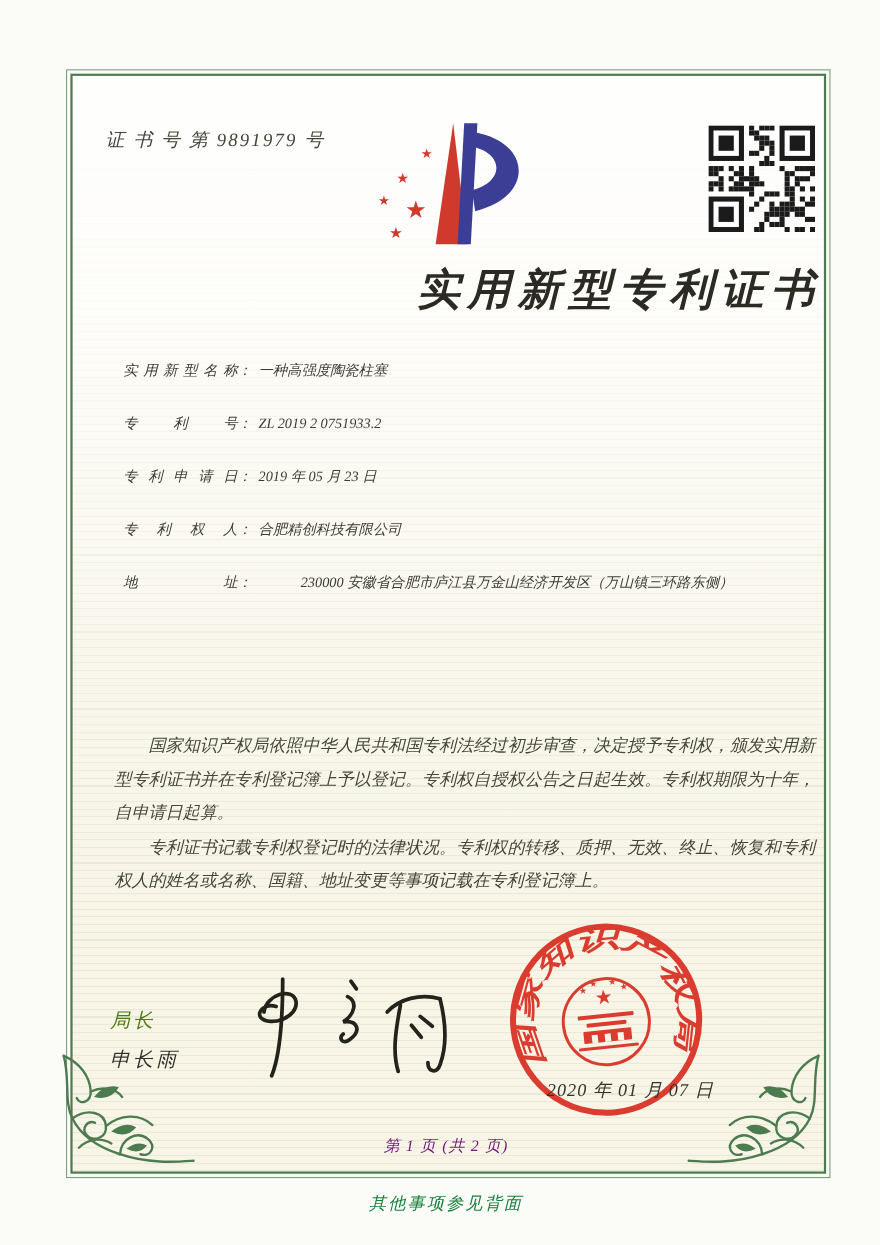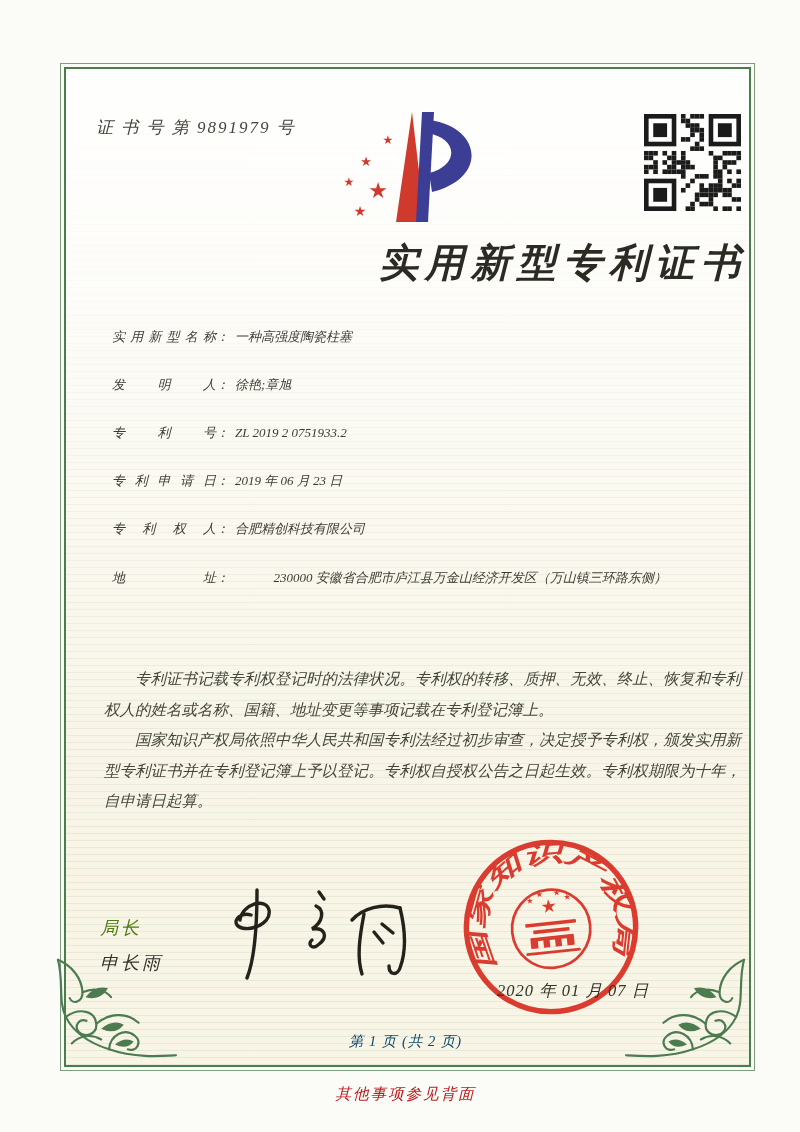--- a/index.html
+++ b/index.html
@@ -60,25 +60,25 @@
   .signature{position:absolute;left:212px;top:880px;z-index:5;}
 
   .seal{position:absolute;left:460px;top:836px;z-index:4;opacity:.93;transform:rotate(-6deg);}
   .seal-date{
     position:absolute;left:497px;top:980px;z-index:6;
     font-size:16.5px;color:#35322a;letter-spacing:1px;white-space:nowrap;
   }
 
   .footer-page{
     position:absolute;left:64px;top:1032px;width:683px;text-align:center;
-    font-size:14.5px;color:#0c4a6e;z-index:4;letter-spacing:1px;
+    font-size:14.5px;color:#701a75;z-index:4;letter-spacing:1px;
   }
   .footer-note{
     position:absolute;left:64px;top:1084px;width:683px;text-align:center;
-    font-size:15.5px;color:#b91c1c;z-index:2;letter-spacing:2px;
+    font-size:15.5px;color:#15803d;z-index:2;letter-spacing:2px;
   }
 </style>
 </head>
 <body>
 
 <div class="paper">
 
   <div class="frame"></div>
 
   <svg class="corner bl" viewBox="0 0 130 120">
@@ -260,39 +260,36 @@
       </g>
     </svg>
 
   <div class="title">实用新型专利证书</div>
 
   <div class="fields">
     <div class="row">
       <span class="lbl">实用新型名称</span><span class="colon">：</span><span class="val">一种高强度陶瓷柱塞</span>
     </div>
     <div class="row">
-      <span class="lbl">发明人</span><span class="colon">：</span><span class="val">徐艳;章旭</span>
+      <span class="lbl">专利号</span><span class="colon">：</span><span class="val">ZL 2019 2 0751933.2</span>
     </div>
     <div class="row">
-      <span class="lbl">专利号</span><span class="colon">：</span><span class="val">ZL 2019 2 0751933.2</span>
-    </div>
-    <div class="row">
-      <span class="lbl">专利申请日</span><span class="colon">：</span><span class="val">2019 年 06 月 23 日</span>
+      <span class="lbl">专利申请日</span><span class="colon">：</span><span class="val">2019 年 05 月 23 日</span>
     </div>
     <div class="row">
       <span class="lbl">专利权人</span><span class="colon">：</span><span class="val">合肥精创科技有限公司</span>
     </div>
     <div class="row addr">
       <span class="lbl">地址</span><span class="colon">：</span><span class="val addrval">230000  安徽省合肥市庐江县万金山经济开发区（万山镇三环路东侧）</span>
     </div>
   </div>
 
   <div class="paras">
+    <p>国家知识产权局依照中华人民共和国专利法经过初步审查，决定授予专利权，颁发实用新型专利证书并在专利登记簿上予以登记。专利权自授权公告之日起生效。专利权期限为十年，自申请日起算。</p>
     <p>专利证书记载专利权登记时的法律状况。专利权的转移、质押、无效、终止、恢复和专利权人的姓名或名称、国籍、地址变更等事项记载在专利登记簿上。</p>
-    <p>国家知识产权局依照中华人民共和国专利法经过初步审查，决定授予专利权，颁发实用新型专利证书并在专利登记簿上予以登记。专利权自授权公告之日起生效。专利权期限为十年，自申请日起算。</p>
   </div>
 
   <div class="director">局长</div>
   <div class="director-name">申长雨</div>
 
   <svg class="signature" width="215" height="105" viewBox="0 0 215 105">
     <g fill="none" stroke="#23231c" stroke-width="3.4" stroke-linecap="round">
       <path d="M28 40 C30 24 54 17 57 30 C60 45 33 54 25 45 C21 39 30 32 39 35"></path>
       <path d="M45 10 C45 40 43 78 35 98"></path>
       <path d="M104 26 C113 30 111 42 100 49 C113 47 117 57 106 65 C100 70 95 64 100 60"></path>

